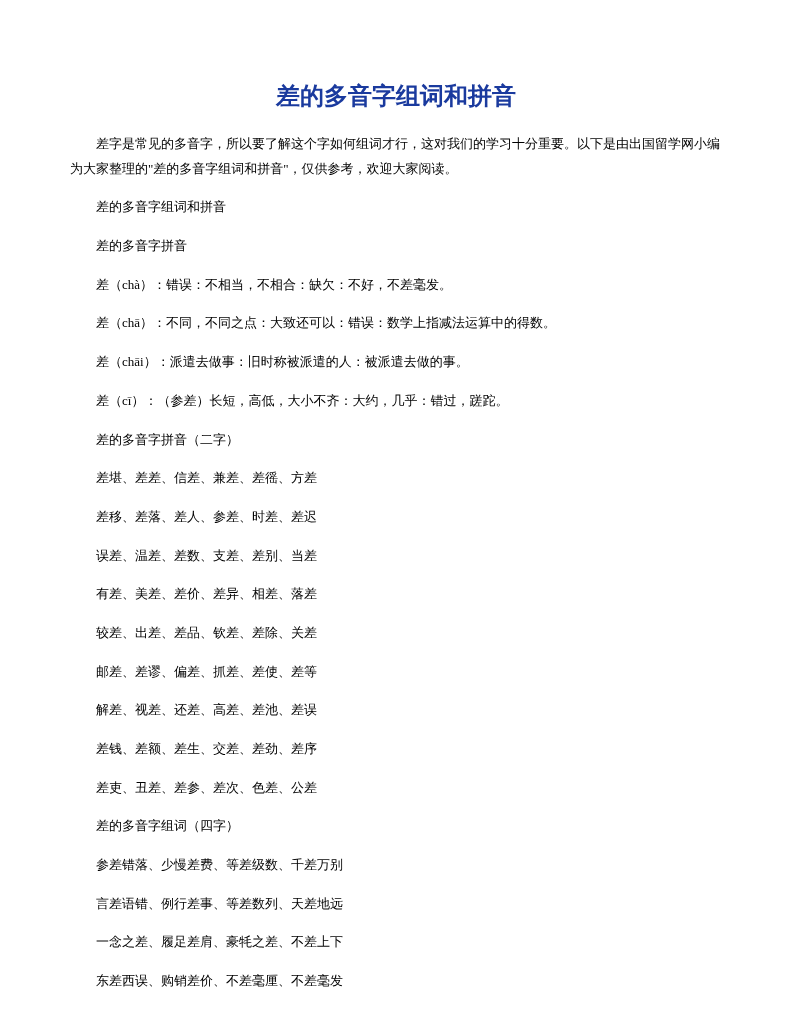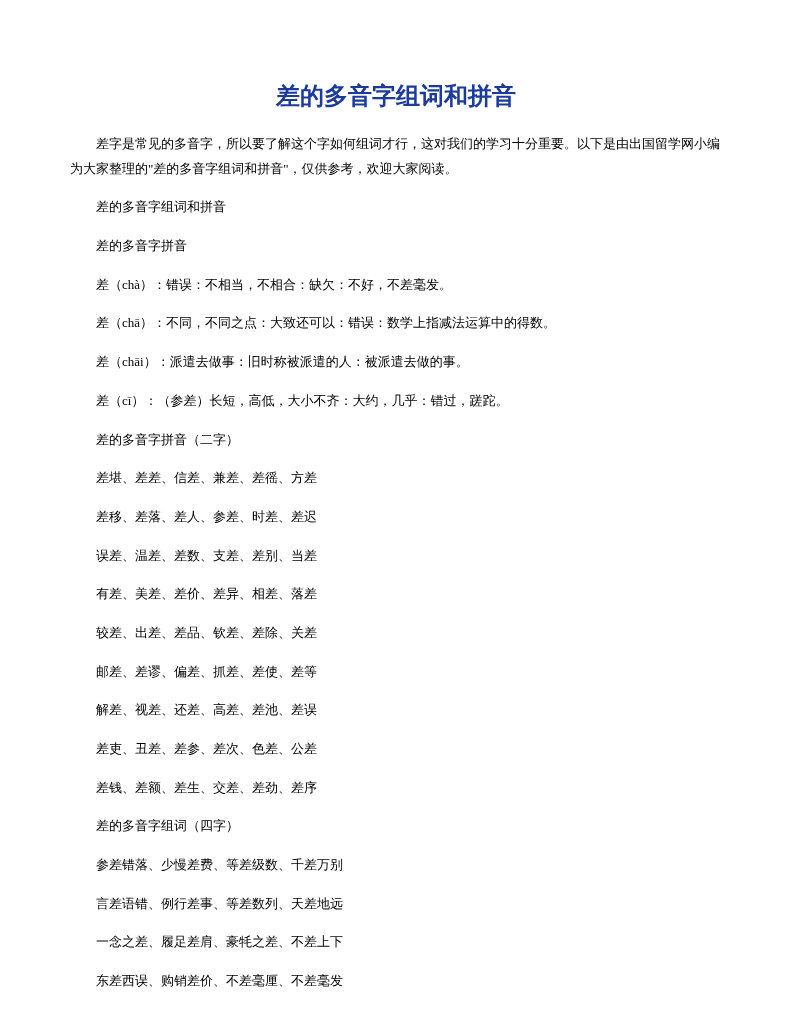--- a/index.html
+++ b/index.html
@@ -49,21 +49,21 @@
       <div class="line">差（chāi）：派遣去做事：旧时称被派遣的人：被派遣去做的事。</div>
       <div class="line">差（cī）：（参差）长短，高低，大小不齐：大约，几乎：错过，蹉跎。</div>
       <div class="line">差的多音字拼音（二字）</div>
       <div class="line">差堪、差差、信差、兼差、差徭、方差</div>
       <div class="line">差移、差落、差人、参差、时差、差迟</div>
       <div class="line">误差、温差、差数、支差、差别、当差</div>
       <div class="line">有差、美差、差价、差异、相差、落差</div>
       <div class="line">较差、出差、差品、钦差、差除、关差</div>
       <div class="line">邮差、差谬、偏差、抓差、差使、差等</div>
       <div class="line">解差、视差、还差、高差、差池、差误</div>
+      <div class="line">差钱、差额、差生、交差、差劲、差序</div>
       <div class="line">差吏、丑差、差参、差次、色差、公差</div>
-      <div class="line">差钱、差额、差生、交差、差劲、差序</div>
       <div class="line">差的多音字组词（四字）</div>
       <div class="line">参差错落、少慢差费、等差级数、千差万别</div>
       <div class="line">言差语错、例行差事、等差数列、天差地远</div>
       <div class="line">一念之差、履足差肩、豪牦之差、不差上下</div>
       <div class="line">东差西误、购销差价、不差毫厘、不差毫发</div>
     </div>
 </div>
 
 </body></html>

